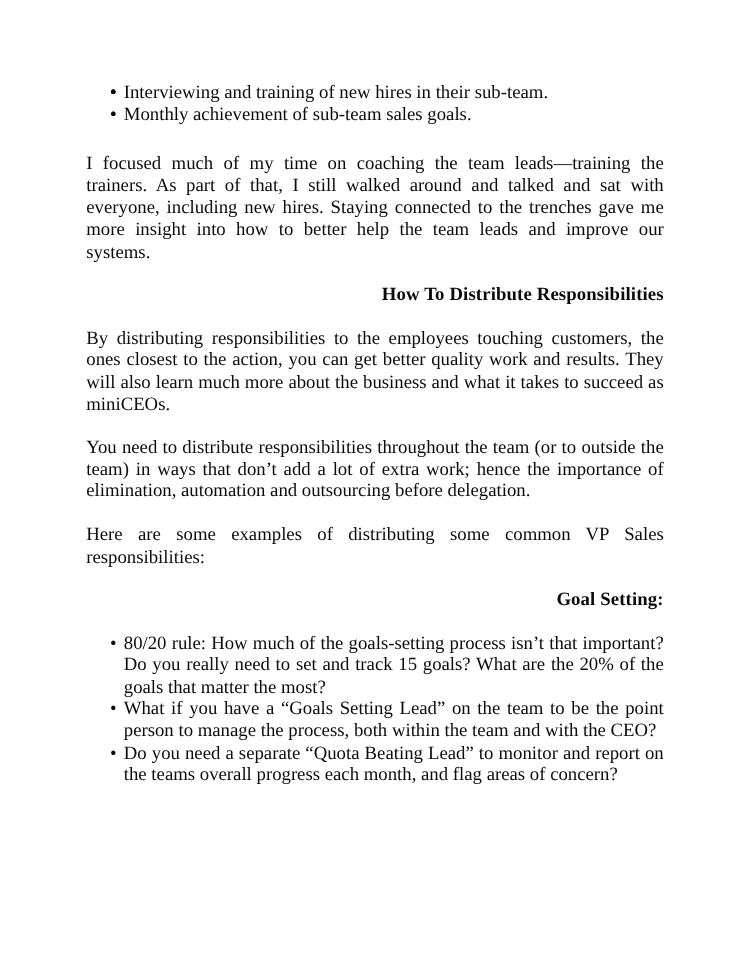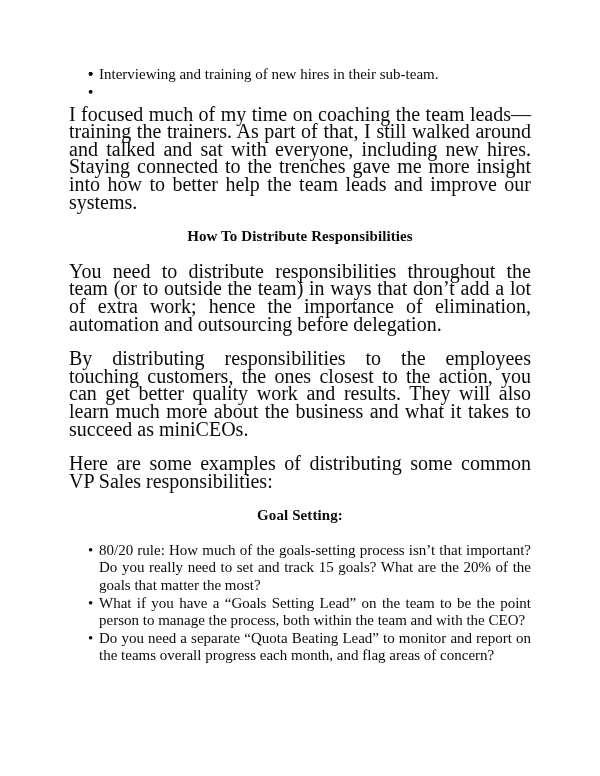--- a/index.html
+++ b/index.html
@@ -21,33 +21,33 @@
     background: #ffffff;
     overflow: hidden;
   }
   #content {
     position: absolute;
     left: 69px;
     top: 66px;
     width: 462px;
   }
   .para {
-    font-size: 20px;
+    font-size: 15px;
     line-height: 17.6px;
     text-align: justify;
     text-justify: inter-word;
     margin: 0 0 17px 0;
     hyphens: none;
   }
   .para:last-child { margin-bottom: 0; }
   .heading {
     font-size: 15px;
     line-height: 17.6px;
     font-weight: bold;
-    text-align: center;
+    text-align: right;
     margin: 0 0 17px 0;
     letter-spacing: 0.1px;
   }
   ul.bullets {
     list-style: none;
     margin: 0 0 16px 0;
     padding: 0;
   }
   ul.bullets.spaced-after { margin-bottom: 22px; }
   ul.bullets li {
@@ -71,26 +71,26 @@
 <body>
 
 <div id="page">
   <div id="content">
       <ul class="bullets spaced-after">
         <li><span class="bullet-mark">•</span></li>
         <li><span class="bullet-mark">•</span></li>
         <li><span class="bullet-mark">•</span></li>
         <li><span class="bullet-mark">•</span><span>Interviewing and training of new hires in their sub-team.</span></li>
         <li><span class="bullet-mark">•</span></li>
-        <li><span class="bullet-mark">•</span></li>
+        <li><span class="bullet-mark">•</span><span>Monthly achievement of sub-team sales goals.</span></li>
       </ul>
       <p class="para">I focused much of my time on coaching the team leads—training the trainers. As part of that, I still walked around and talked and sat with everyone, including new hires. Staying connected to the trenches gave me more insight into how to better help the team leads and improve our systems.</p>
       <p class="heading">How To Distribute Responsibilities</p>
+      <p class="para">By distributing responsibilities to the employees touching customers, the ones closest to the action, you can get better quality work and results. They will also learn much more about the business and what it takes to succeed as miniCEOs.</p>
       <p class="para">You need to distribute responsibilities throughout the team (or to outside the team) in ways that don’t add a lot of extra work; hence the importance of elimination, automation and outsourcing before delegation.</p>
-      <p class="para">By distributing responsibilities to the employees touching customers, the ones closest to the action, you can get better quality work and results. They will also learn much more about the business and what it takes to succeed as miniCEOs.</p>
       <p class="para">Here are some examples of distributing some common VP Sales responsibilities:</p>
       <p class="heading">Goal Setting:</p>
       <ul class="bullets">
         <li><span class="bullet-mark">•</span><span>80/20 rule: How much of the goals-setting process isn’t that important? Do you really need to set and track 15 goals? What are the 20% of the goals that matter the most?</span></li>
         <li><span class="bullet-mark">•</span><span>What if you have a “Goals Setting Lead” on the team to be the point person to manage the process, both within the team and with the CEO?</span></li>
         <li><span class="bullet-mark">•</span><span>Do you need a separate “Quota Beating Lead” to monitor and report on the teams overall progress each month, and flag areas of concern?</span></li>
       </ul>
     </div>
 </div>
 

